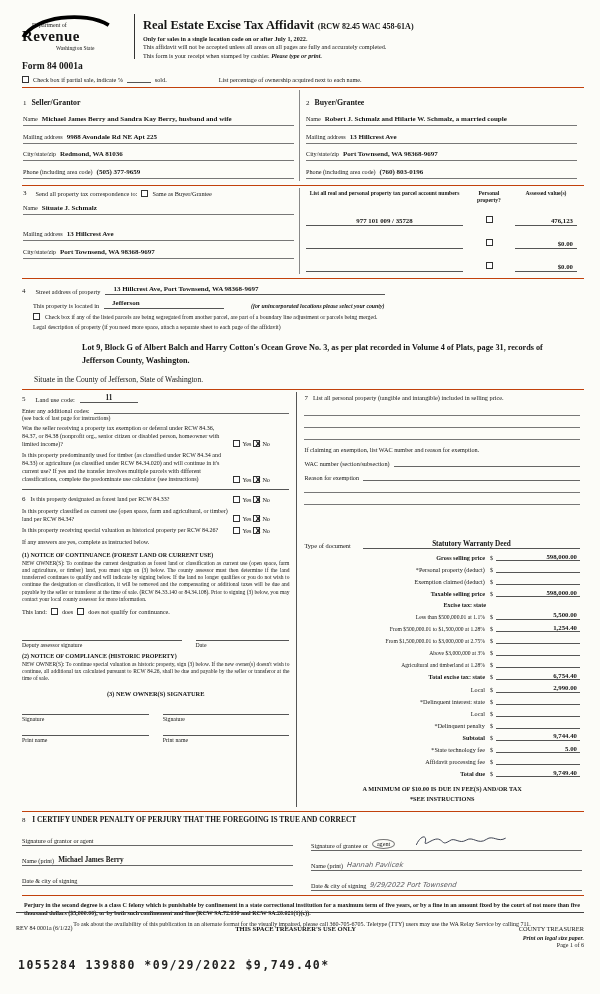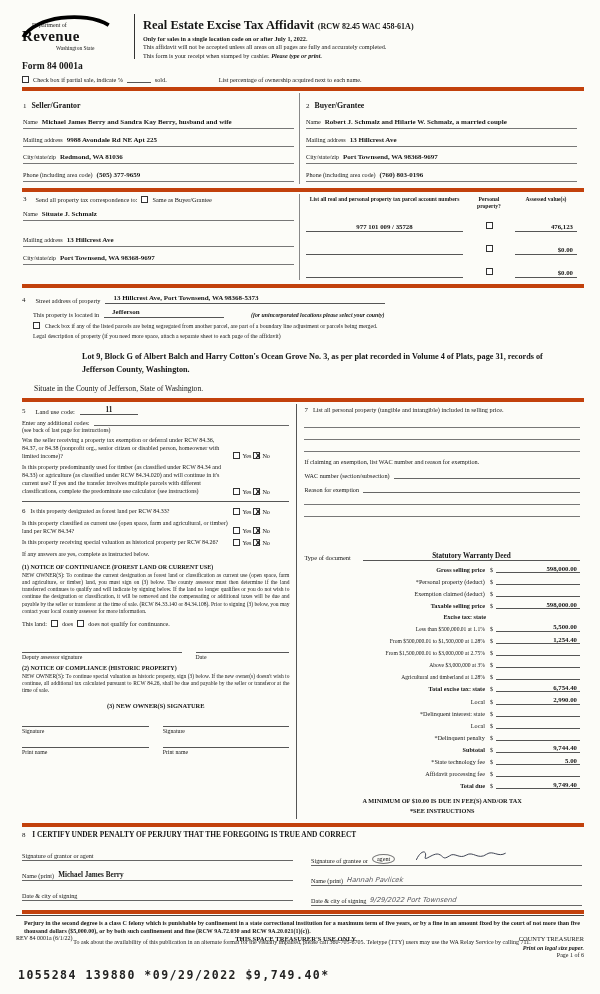--- a/index.html
+++ b/index.html
@@ -23,21 +23,21 @@
 
   .formno { font-size:9.5px; font-weight:bold; margin-top:2px; }
   .partial-row { display:flex; align-items:flex-end; gap:4px; font-size:6.2px; margin:4px 0 4px 0; }
   .partial-row .gap { margin-left:48px; }
 
   
   .cb { display:inline-block; width:7px; height:7px; border:1px solid #333; background:#fff; position:relative; flex:0 0 7px; vertical-align:-1px; }
   .cb.checked::after { content:"X"; position:absolute; left:0; top:-1px; width:7px; text-align:center; font:bold 6.5px "DejaVu Sans", sans-serif; }
   .blank { display:inline-block; border-bottom:1px solid #555; height:8px; }
   .w24 { width:24px; }
-  .band { border-top:4px solid #c2410c; padding:2px 2px 4px 0;justify-content:center; }
+  .band { border-top:1px solid #c2410c; padding:2px 2px 4px 0;justify-content:center; }
   .cols { display:flex; }
   .col { flex:1; padding:1px 5px 2px 1px; min-width:0; }
   .col + .col { border-left:1px solid #888; padding-left:6px; }
   .sec-no { font-size:7px; margin-right:5px; }
   .sec-title { font-size:7.8px; font-weight:bold; }
   .fline { display:block; border-bottom:1px solid #777; font-size:6.2px; padding:1px 0 1px 0; margin-top:4.5px; line-height:1.45; }
   .fline .val { font-weight:bold; font-size:7px; margin-left:4px; }
 
   
   .pt-head { display:flex; gap:5px; font-size:5.6px; font-weight:bold; text-align:center; line-height:1.2; margin-top:1px; }
@@ -102,21 +102,21 @@
   .cert-col { flex:1; min-width:0; }
   .crow { display:flex; align-items:flex-end; border-bottom:1px solid #666; font-size:6.2px; margin-top:7px; gap:4px; min-height:13px; padding-bottom:1px; }
   .crow .cval { font-weight:bold; font-size:7.2px; }
   .hand { font-family:"DejaVu Sans", sans-serif; font-style:italic; color:#5a5a60; font-size:6.8px; transform:skewX(-6deg); display:inline-block; }
   .oval { border:1px solid #777; border-radius:50%; padding:0 4px 1px 4px; }
   .sigsvg { height:16px; width:110px; margin-left:6px; }
 
   
   .perjury { font-size:6px; font-weight:bold; text-align:justify; line-height:1.35; padding:3px 2px 0 2px; }
   .access { font-size:6px; text-align:center; line-height:1.4; margin-top:3px; padding:0 30px; }
-  .footer { position:absolute; left:16px; right:16px; bottom:8px; border-top:1px solid #444; padding-top:19px; }
+  .footer { position:absolute; left:16px; right:16px; bottom:18px; border-top:1px solid #444; padding-top:12px; }
   .frow { display:flex; justify-content:space-between; align-items:flex-start; }
   .f-rev { font-size:6px; }
   .f-center { font-size:6.6px; font-weight:bold; }
   .f-right { text-align:right; font-size:6.4px; }
   .f-print { font-size:6px; font-weight:bold; font-style:italic; margin-top:3px; }
   .f-page { font-size:6px; margin-top:1px; }
   .stamp { font-family:"DejaVu Sans Mono", monospace; font-size:11.5px; font-weight:bold; letter-spacing:1.5px; color:#222; margin:10px 0 4px 2px; }
 </style>
 </head>
 <body>
@@ -201,21 +201,21 @@
         <div class="pt-c2"><span class="cb"></span></div>
         <div class="pt-c3 pv">$0.00</div>
       </div>
     </div>
   </div>
 
   <div class="band">
     <div class="s4line">
       <span class="sec-no">4</span>
       <span>Street address of property</span>
-      <span class="ulv" style="min-width:280px;">13 Hillcrest Ave, Port Townsend, WA  98368-5373</span>
+      <span class="ulv" style="min-width:280px;">13 Hillcrest Ave, Port Townsend, WA  98368-9697</span>
     </div>
     <div class="s4line" style="margin-left:11px;">
       <span>This property is located in</span>
       <span class="ulv" style="min-width:120px;">Jefferson</span>
       <span class="b i tiny" style="margin-left:22px;">(for unincorporated locations please select your county)</span>
     </div>
     <div class="s4line tiny" style="margin-left:11px;">
       <span class="cb"></span>
       <span>Check box if any of the listed parcels are being segregated from another parcel, are part of a boundary line adjustment or parcels being merged.</span>
     </div>

